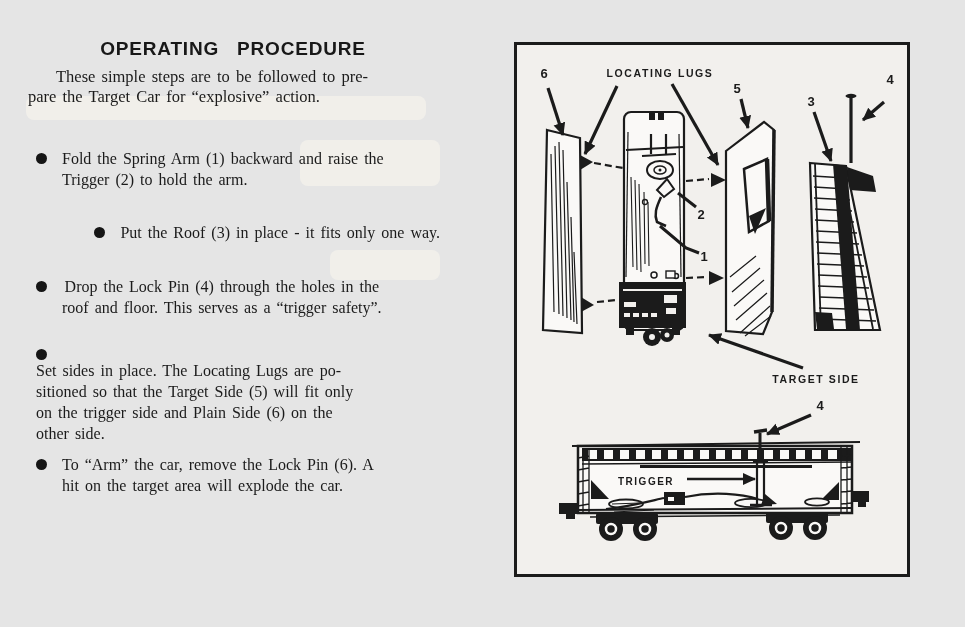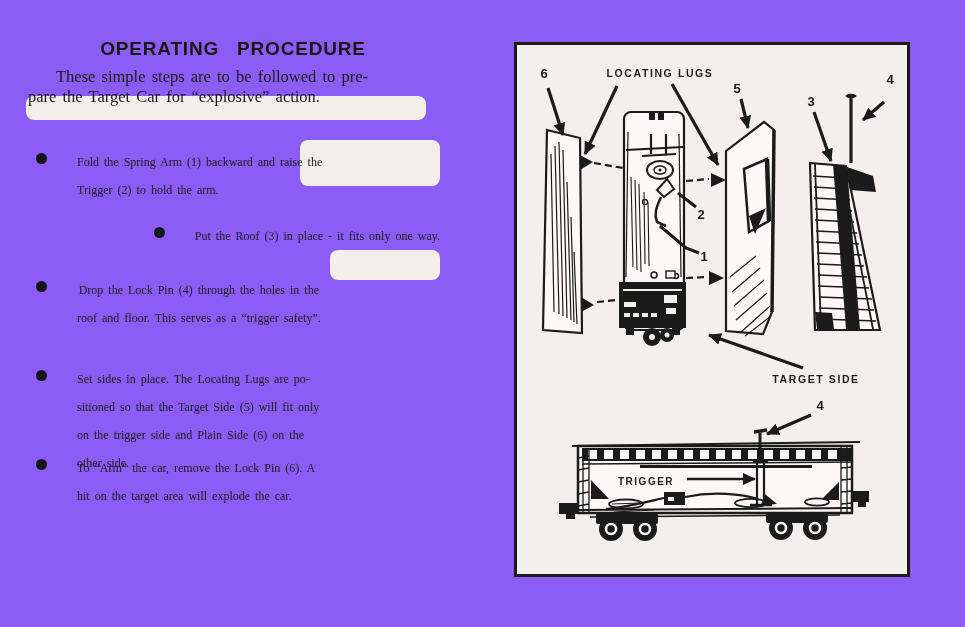--- a/index.html
+++ b/index.html
@@ -1,18 +1,18 @@
 <!DOCTYPE html>
 <html><head>
 <meta charset="utf-8">
 <style>
   html,body{margin:0;padding:0;background:#ffffff;}
   .page{
     position:relative; width:965px; height:627px; overflow:hidden;
-    background:#8b5cf6; color:#1b1b1b;
+    background:#e5e5e5; color:#1b1b1b;
     font-family:"Liberation Serif", serif;
   }
   .shade{position:absolute; background:#f1efea; border-radius:8px; pointer-events:none;}
   
   .heading{
     position:absolute; left:28px; top:38px; width:410px;
     text-align:center;
     font-family:"Liberation Sans", sans-serif; font-weight:700;
     font-size:19px; letter-spacing:.8px; word-spacing:12px; color:#181818;
   }
@@ -20,23 +20,23 @@
     position:absolute; left:28px; top:67px; width:410px;
     font-size:16.5px; line-height:19.5px; white-space:pre-line;
     text-indent:28px; word-spacing:2px;
   }
   .step{position:absolute; left:36px; width:404px; display:flex; align-items:flex-start;}
   .dot{
     flex:0 0 auto; width:11px; height:11px; border-radius:50%;
     background:#151515; margin:5px 15px 0 0;
   }
   .step-text{
-    font-size:12px; line-height:28px; white-space:pre-line; word-spacing:2px;margin-left:15px;
-  }
-  .s1{top:148px;} .s2{top:222px;justify-content:flex-end;} .s3{top:276px;text-align:center;} .s4{top:365px;} .s5{top:454px;}
+    font-size:16px; line-height:21px; white-space:pre-line; word-spacing:2px;
+  }
+  .s1{top:148px;} .s2{top:222px;justify-content:flex-end;} .s3{top:276px;text-align:center;} .s4{top:344px;flex-direction:column;} .s5{top:454px;}
   
   .diagram{position:absolute; left:514px; top:42px;}
   .dlabel{
     font-family:"Liberation Sans", sans-serif; font-weight:700; fill:#1b1b1b;
   }
   .small-caps{font-size:10.5px; letter-spacing:1.6px;}
   .pnum{font-size:13px;}
   .ink{stroke:#1b1b1b;}
 </style>
 </head>

